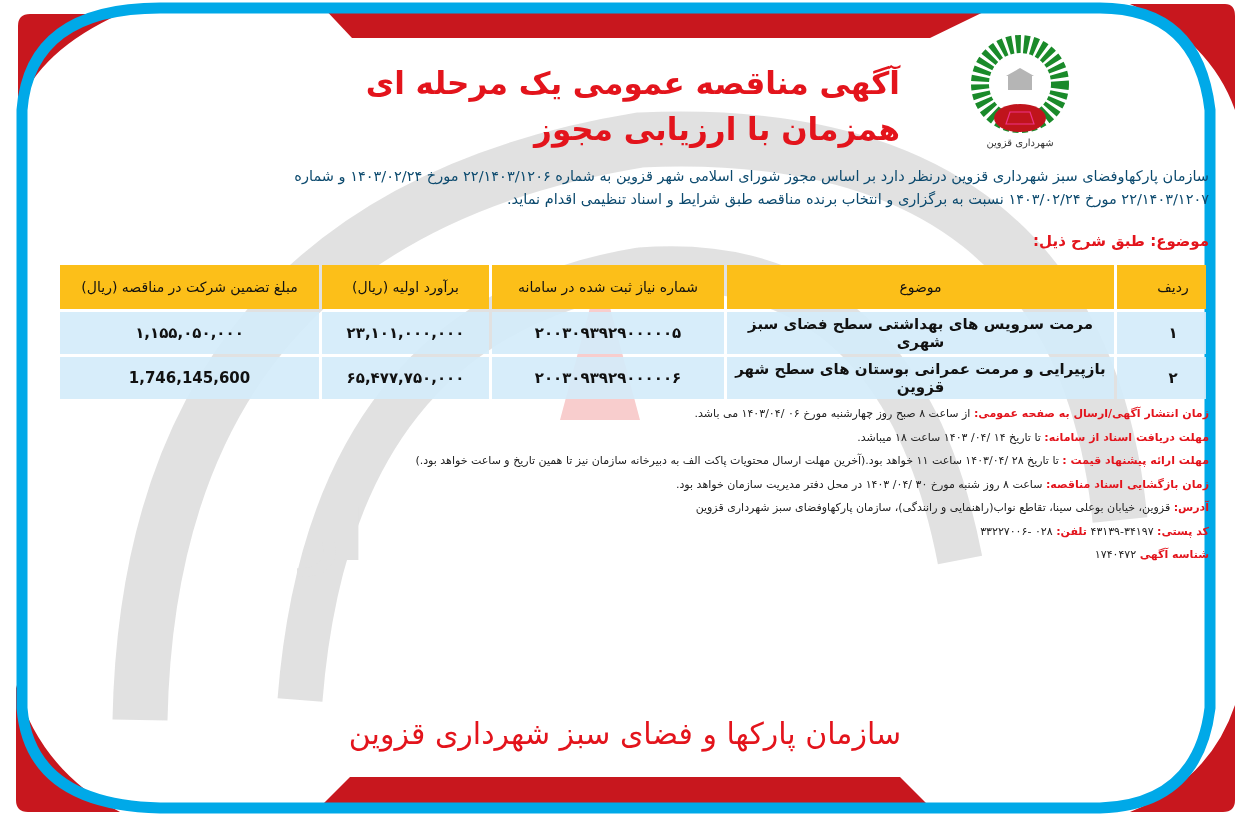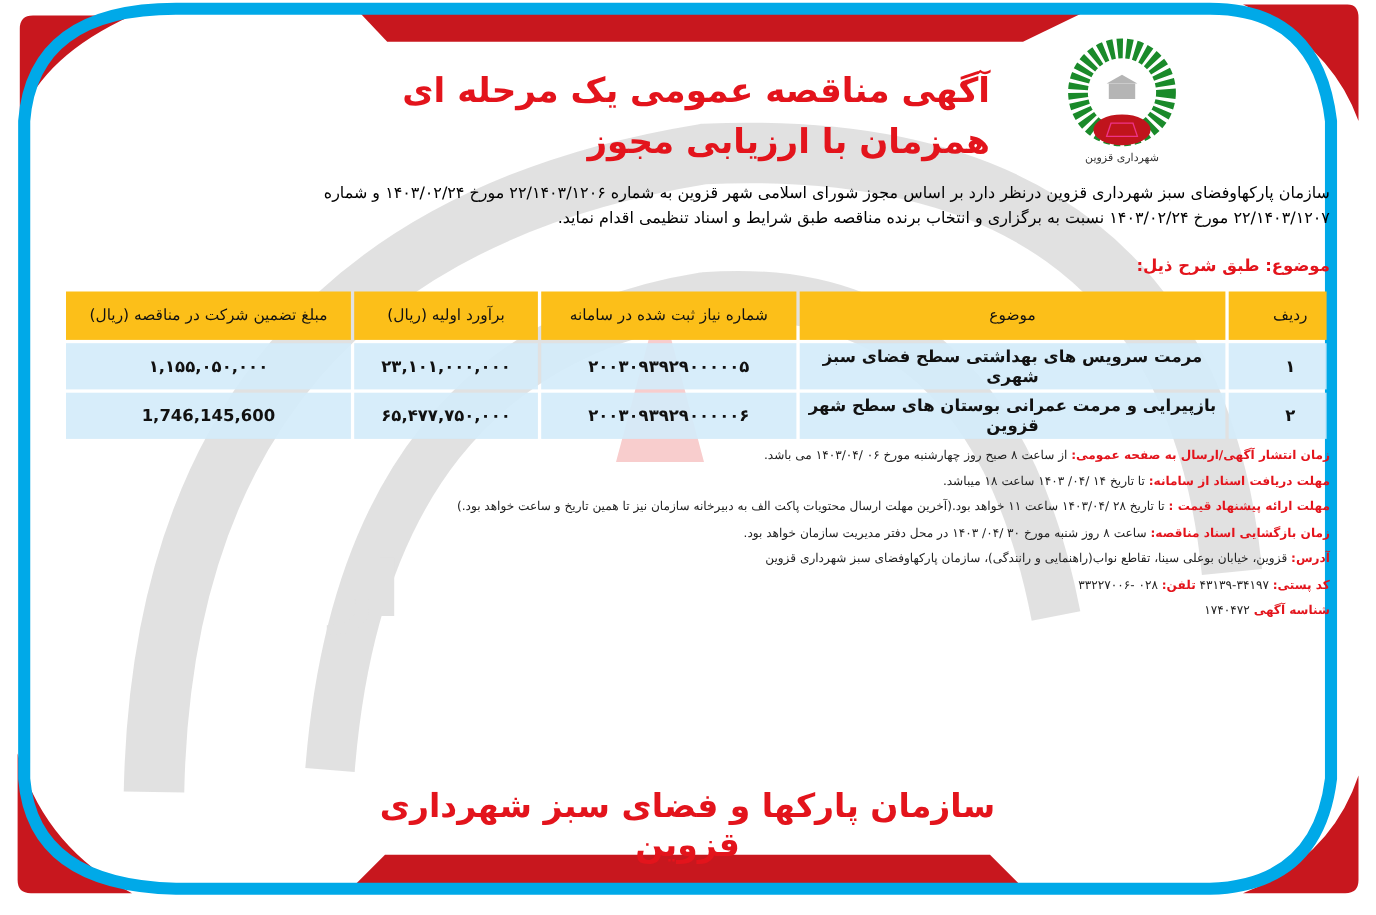--- a/index.html
+++ b/index.html
@@ -6,33 +6,33 @@
   body { width:1251px; height:832px; background:#ffffff; position:relative; overflow:hidden; font-family:"DejaVu Sans", sans-serif; }
   .frame-svg { position:absolute; left:0; top:0; width:1251px; height:832px; z-index:0; }
   .watermark { position:absolute; left:0; top:0; width:1251px; height:832px; z-index:1; opacity:0.55; }
   .content { position:absolute; left:0; top:0; width:1251px; height:832px; z-index:2; direction:rtl; }
 
   .logo { position:absolute; left:970px; top:34px; width:100px; height:118px; }
   .title { position:absolute; left:280px; top:48px; width:620px; text-align:right; color:#e3141c; font-weight:bold; font-family:"DejaVu Sans", sans-serif;margin-top:12px; }
   .title .l1 { font-size:31px; line-height:46px; }
   .title .l2 { font-size:31px; line-height:46px; }
 
-  .intro { position:absolute; right:42px; top:165px; width:1175px; font-size:14.5px; line-height:23px; color:#000000; text-align:justify; }
+  .intro { position:absolute; right:42px; top:165px; width:1175px; font-size:14.5px; line-height:23px; color:#0c4a6e; text-align:justify; }
   .subject { position:absolute; right:42px; top:232px; font-size:15px; font-weight:bold; color:#e3141c; }
 
   table.tbl { position:absolute; left:57px; top:262px; width:1152px; border-collapse:separate; border-spacing:3px; direction:rtl; }
   table.tbl th { background:#fcbf19; color:#111; font-weight:normal; font-size:14px; height:42px; text-align:center; }
   table.tbl td { background:rgba(212,236,250,0.92); color:#111; font-weight:bold; font-size:15px; height:40px; text-align:center; }
   table.tbl th.rad, table.tbl td.rad { width:64px;padding-left:24px; }
 
   .details { position:absolute; right:42px; top:402px; width:1190px; font-size:11px; line-height:23.5px; color:#222; }
   .details .row { display:block; }
   .details .lbl { color:#e3141c; font-weight:bold; }
 
-  .footer-title { position:absolute; left:330px; top:716px; width:590px; text-align:center; color:#e3141c; font-weight:bold; font-size:30px; direction:rtl; }
+  .footer-title { position:absolute; left:330px; top:716px; width:590px; text-align:center; color:#e3141c; font-weight:normal; font-size:30px; direction:rtl; }
 </style>
 </head>
 <body>
 
 <svg class="frame-svg" viewBox="0 0 1251 832" xmlns="http://www.w3.org/2000/svg">
 
   <path d="M30 14 Q18 14 18 26 L18 108 Q40 50 120 14 Z" fill="#c8171e"></path>
 
   <path d="M318 4 L1005 4 L1005 4 L930 4 Z" fill="#c8171e"></path>
   <path d="M320 4 L1000 4 L930 38 L352 38 Z" fill="#c8171e"></path>

